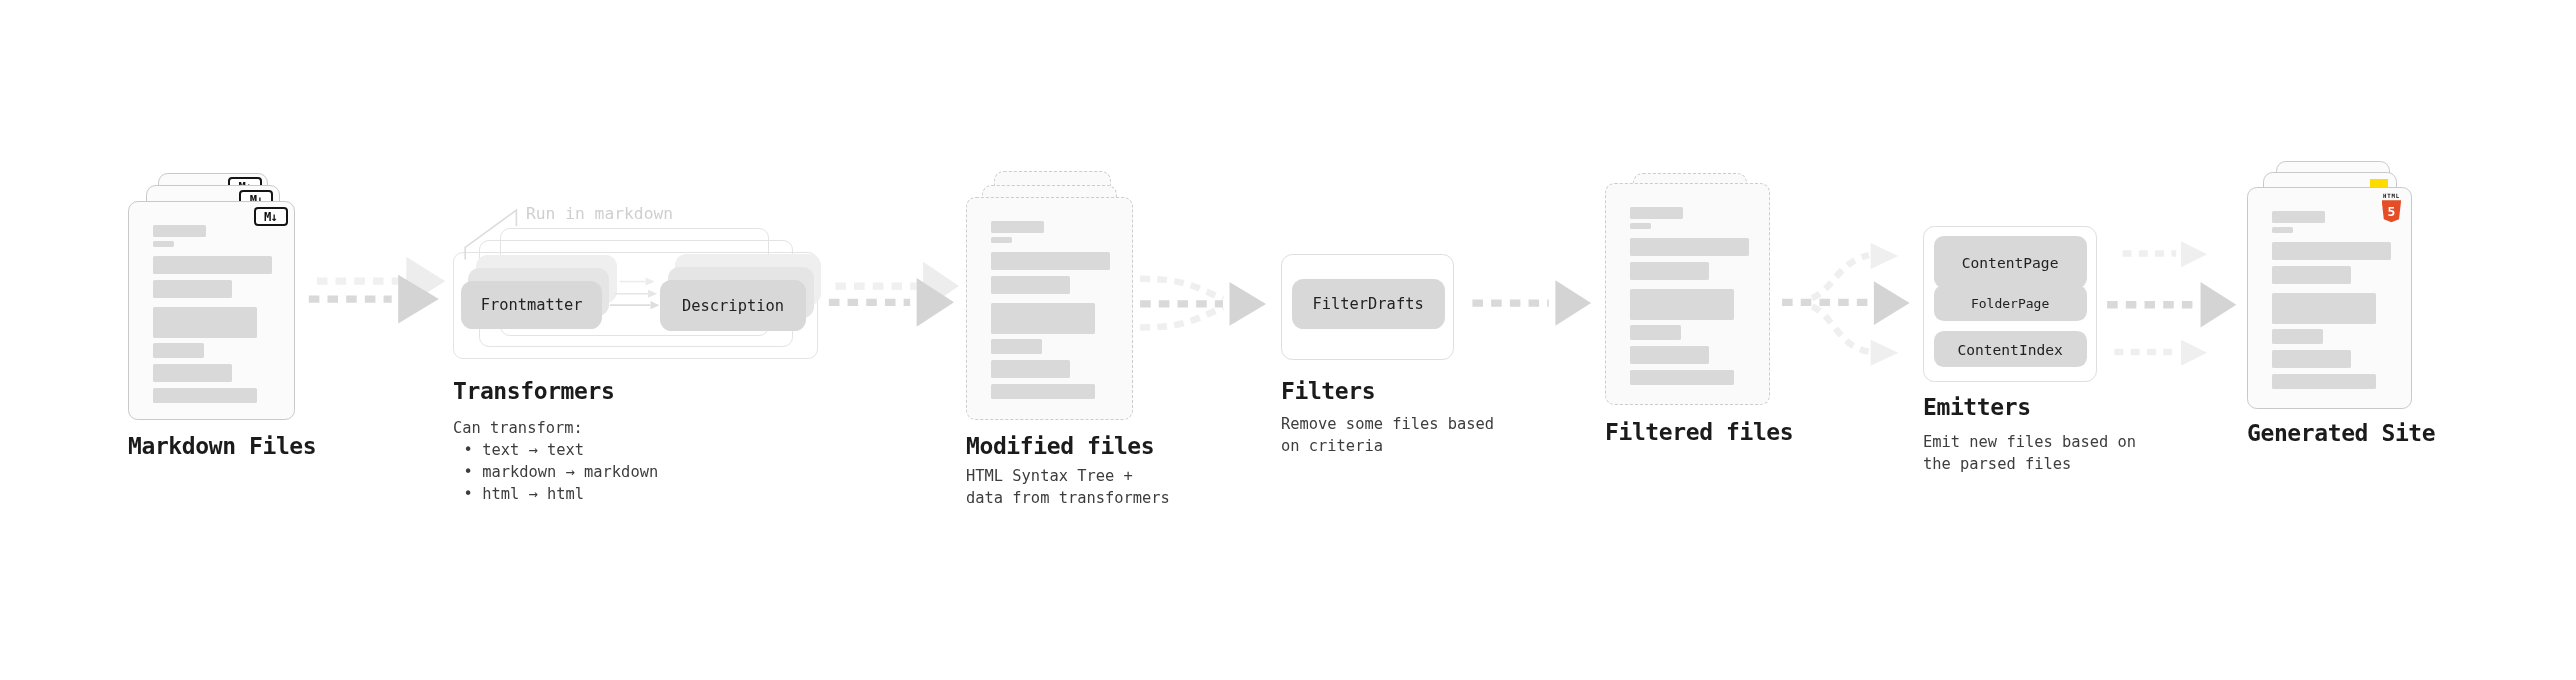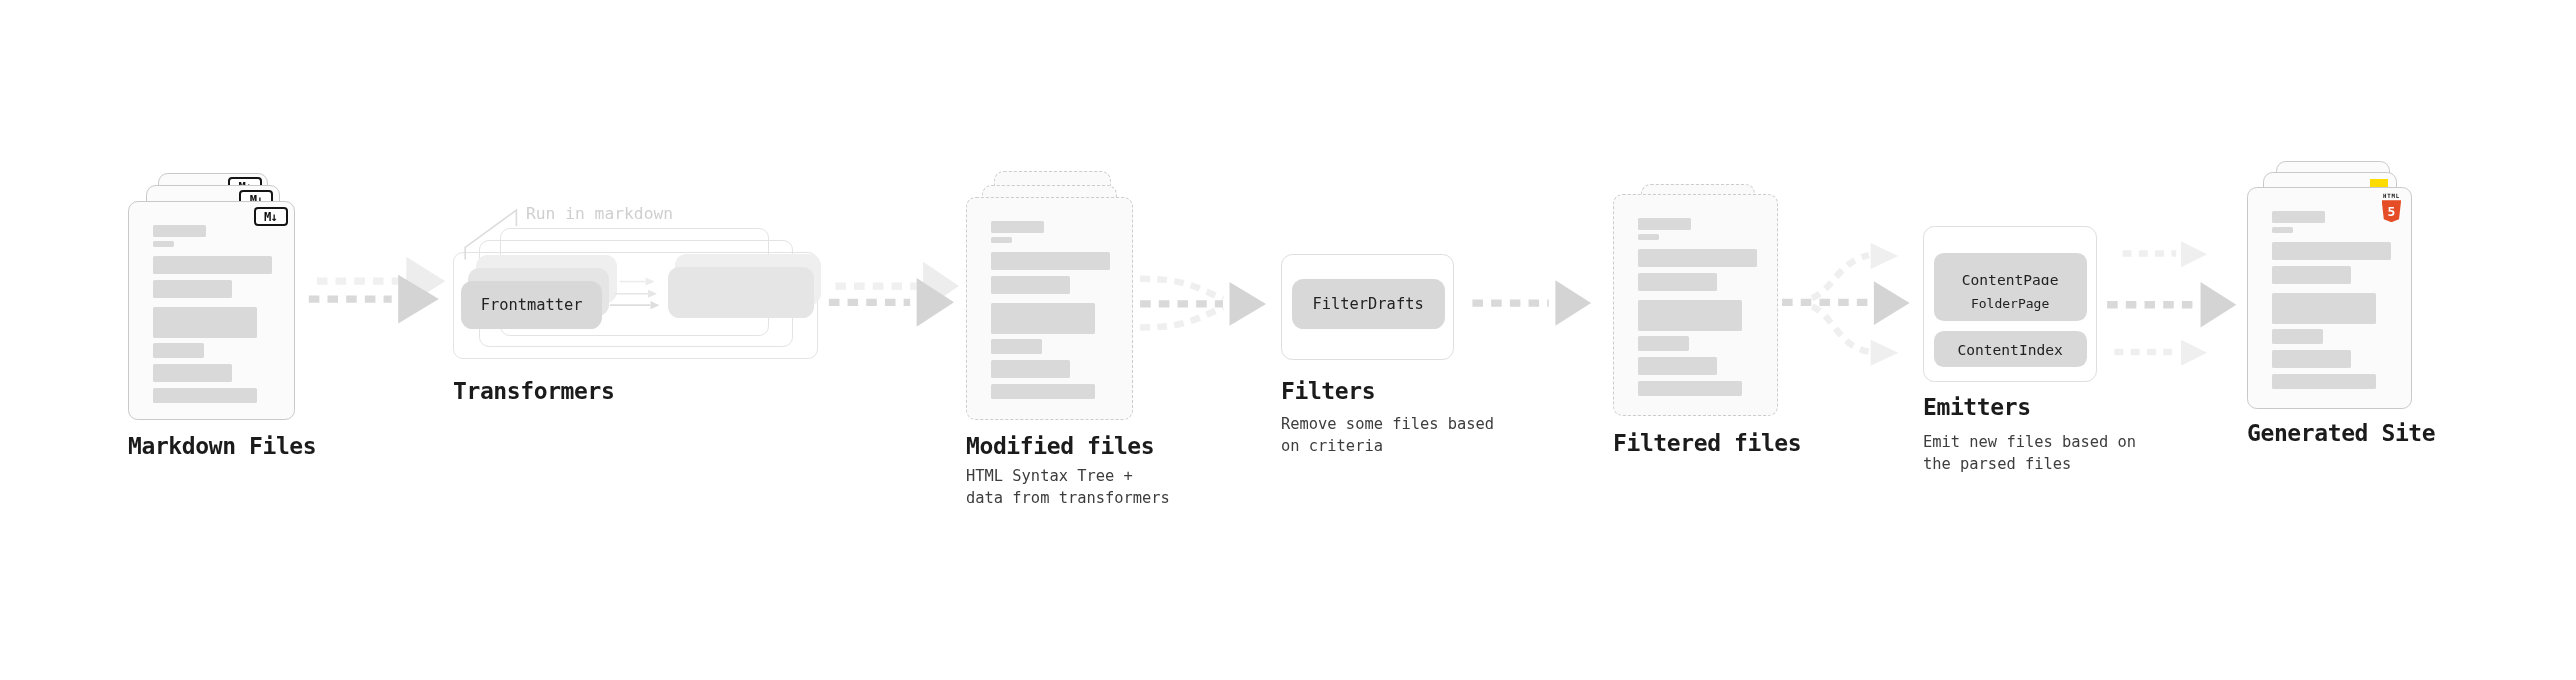--- a/index.html
+++ b/index.html
@@ -158,36 +158,43 @@
     <div class="frame" style="left:47px;top:0;width:269px;height:108px;"></div>
     <div class="frame" style="left:26px;top:12.2px;width:314px;height:107px;"></div>
     <div class="frame" style="left:0;top:24.4px;width:365px;height:107px;"></div>
 
     <div class="pill ghost2" style="left:23px;top:27px;width:141px;height:48px;"></div>
     <div class="pill ghost1" style="left:15.4px;top:40px;width:141px;height:48px;"></div>
     <div class="pill" style="left:8.1px;top:53px;width:141px;height:48px;">Frontmatter</div>
 
     <div class="pill ghost2" style="left:222px;top:26px;width:146px;height:51px;"></div>
     <div class="pill ghost1" style="left:215px;top:39px;width:146px;height:51px;"></div>
+    <div class="pill" style="left:207px;top:52px;width:146px;height:51px;">Description</div>
 
     <div class="note-label" style="left:73px;top:-24.4px;">Run in markdown</div>
 
     <svg class="node-svg" style="left:0;top:-32.5px;" width="382" height="163" viewBox="0 0 470 200">
       <polyline points="15,78 15,63 78,17 78,37" fill="none" stroke="#dcdcdc" stroke-width="2"></polyline>
       <g>
         <line x1="205" y1="105" x2="237" y2="105" stroke="#ececec" stroke-width="2"></line>
         <polygon points="237,100 237,110 248,105" fill="#ececec"></polygon>
         <line x1="199" y1="120" x2="240" y2="120" stroke="#e6e6e6" stroke-width="2"></line>
         <polygon points="240,115 240,125 251,120" fill="#e6e6e6"></polygon>
         <line x1="193" y1="134" x2="243" y2="134" stroke="#dedede" stroke-width="2"></line>
         <polygon points="243,129 243,139 254,134" fill="#dedede"></polygon>
       </g>
     </svg>
 
     <div class="node-label" style="left:0;top:150px;">Transformers</div>
+    <div class="node-desc" style="left:0;top:189px;">
+      <div>Can transform:</div>
+      <div class="indent">• text → text</div>
+      <div class="indent">• markdown → markdown</div>
+      <div class="indent">• html → html</div>
+    </div>
   </div>
 
   <div class="node" style="left:966px;top:197px;width:228px;height:341px;">
     <div class="file-card dashed" style="left:28px;top:-26px;width:117px;height:98px;"></div>
     <div class="file-card dashed" style="left:16.3px;top:-12.2px;width:135px;height:122px;"></div>
     <div class="file-card dashed" style="left:0;top:0;width:167px;height:223px;">
       <div class="bars">
         <div class="bar bar-a"></div>
         <div class="bar bar-b"></div>
         <div class="bar bar-c"></div>
@@ -208,40 +215,40 @@
   <div class="node" style="left:1281px;top:254px;width:228px;height:244px;">
     <div class="panel" style="left:0;top:0;width:173px;height:106px;"></div>
     <div class="pill" style="left:10.6px;top:25px;width:153px;height:50px;">FilterDrafts</div>
     <div class="node-label" style="left:0;top:124px;">Filters</div>
     <div class="node-desc" style="left:0;top:159px;">
       <div>Remove some files based</div>
       <div>on criteria</div>
     </div>
   </div>
 
-  <div class="node" style="left:1605px;top:194px;width:228px;height:293px;margin-left:8px;">
+  <div class="node" style="left:1605px;top:183px;width:228px;height:293px;">
     <div class="file-card dashed" style="left:28px;top:-9.8px;width:114px;height:98px;"></div>
     <div class="file-card dashed" style="left:0;top:0;width:165px;height:222px;">
       <div class="bars">
         <div class="bar bar-a"></div>
         <div class="bar bar-b"></div>
         <div class="bar bar-c"></div>
         <div class="bar bar-d"></div>
         <div class="bar bar-e"></div>
         <div class="bar bar-f"></div>
         <div class="bar bar-g"></div>
         <div class="bar bar-h"></div>
       </div>
     </div>
     <div class="node-label" style="left:0;top:236px;">Filtered files</div>
   </div>
 
   <div class="node" style="left:1923px;top:226px;width:228px;height:268px;">
     <div class="panel" style="left:0;top:0;width:174px;height:156px;"></div>
-    <div class="pill" style="left:10.6px;top:27px;width:153px;height:52px;border-radius:9.8px;font-size:14.6px;">ContentPage</div>
+    <div class="pill" style="left:10.6px;top:10px;width:153px;height:52px;border-radius:9.8px;font-size:14.6px;">ContentPage</div>
     <div class="pill" style="left:10.6px;top:59px;width:153px;height:36px;border-radius:9.8px;font-size:13px;">FolderPage</div>
     <div class="pill" style="left:10.6px;top:105px;width:153px;height:36px;border-radius:9.8px;font-size:14.6px;">ContentIndex</div>
     <div class="node-label" style="left:0;top:168px;">Emitters</div>
     <div class="node-desc" style="left:0;top:205px;">
       <div>Emit new files based on</div>
       <div>the parsed files</div>
     </div>
   </div>
 
   <div class="node" style="left:2247px;top:187px;width:244px;height:341px;">

